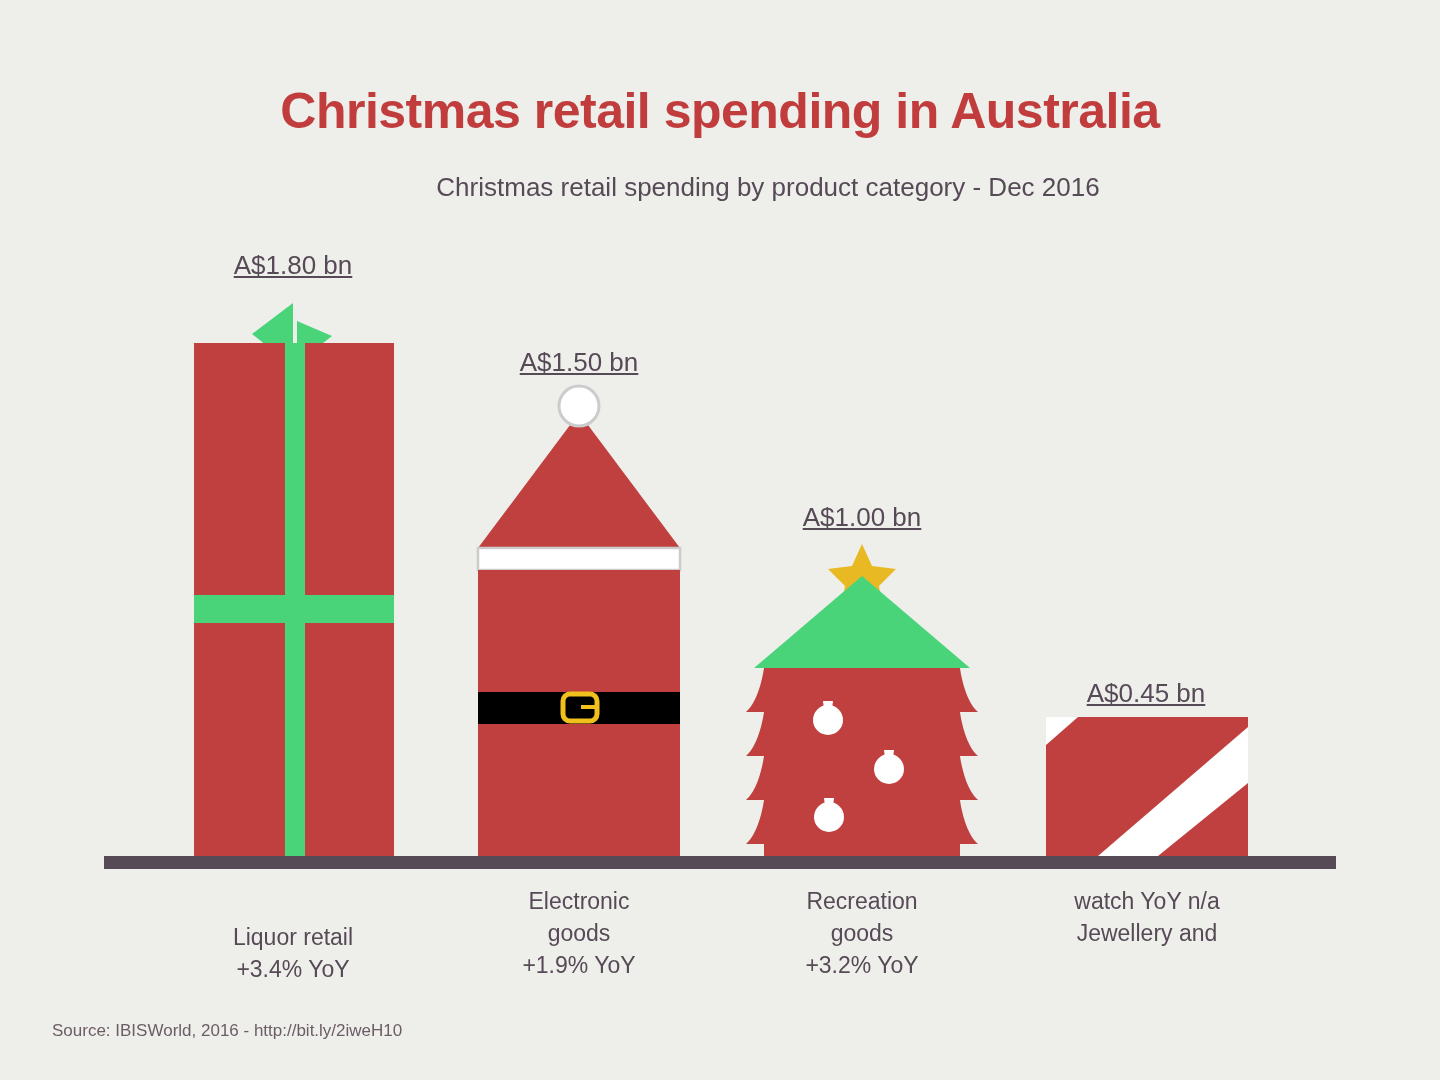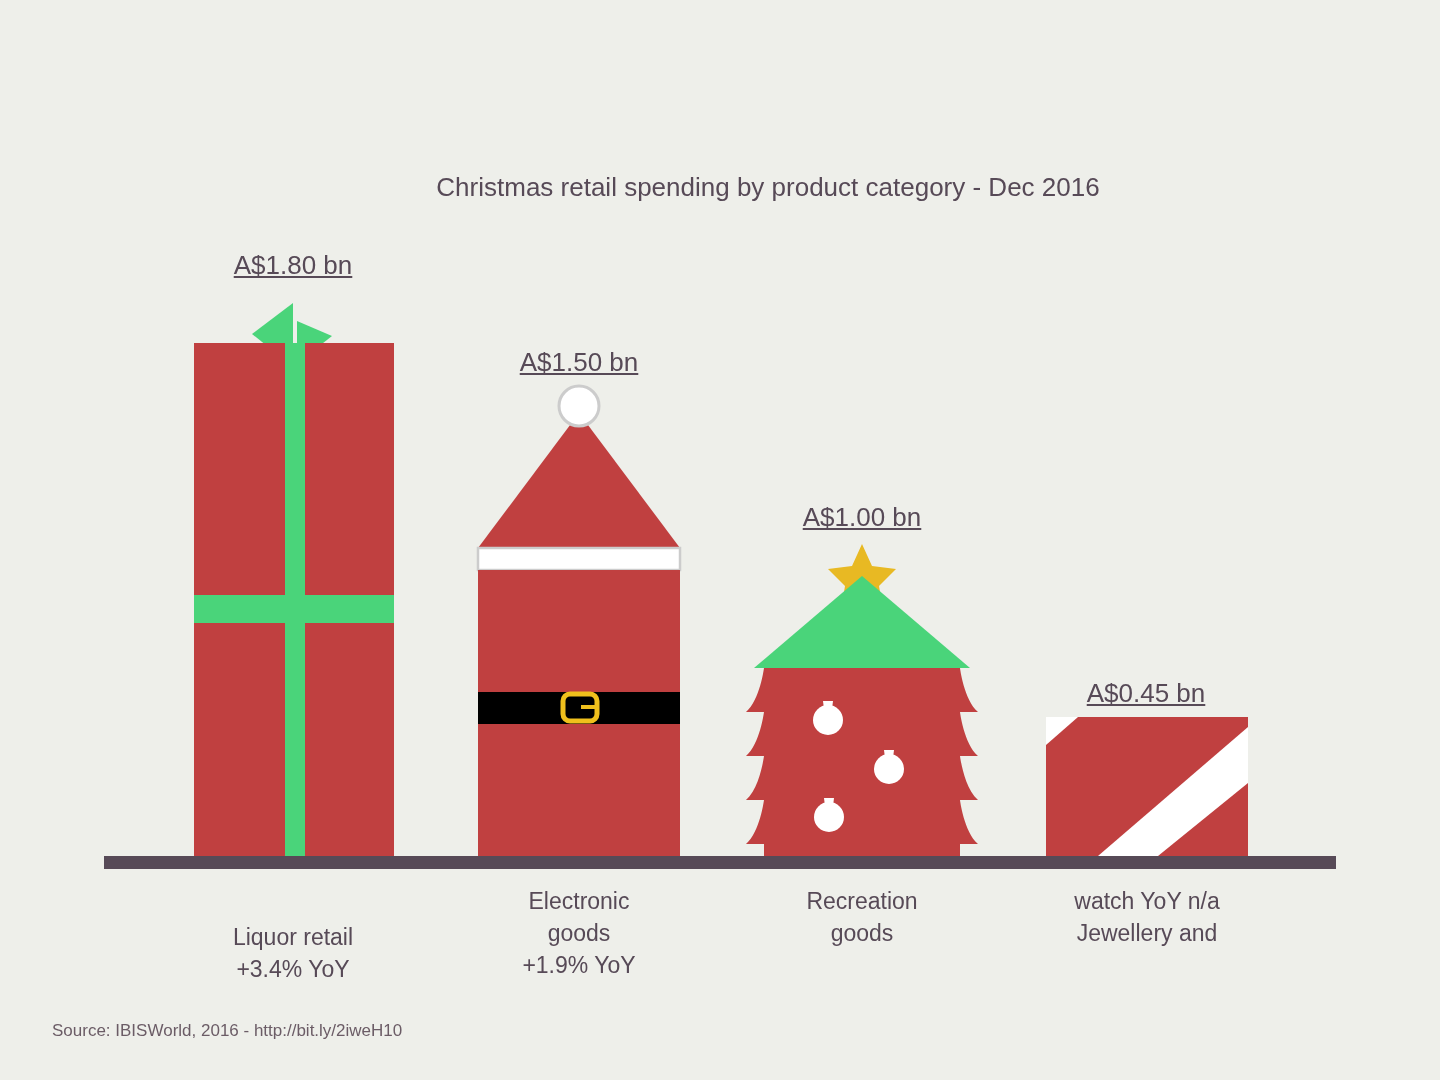--- a/index.html
+++ b/index.html
@@ -78,20 +78,21 @@
     white-space: nowrap;
   }
   .shape-wrap { position: absolute; }
   svg { display: block; overflow: visible; }
 </style>
 </head>
 <body>
 
 <div class="canvas">
 
+  <div class="title">Christmas retail spending in Australia</div>
   <div class="subtitle">Christmas retail spending by product category - Dec 2016</div>
 
   <div class="group">
     <div class="value-label" style="left:193px; top:250px; width:200px;">A$1.80 bn</div>
 
     <div class="shape-wrap" style="left:194px; top:296px;">
       <svg width="200" height="561" viewBox="0 0 200 561">
 
         <polygon points="99,48 99,7 58,38 88,62" fill="#4ad47a"></polygon>
 
@@ -171,20 +172,21 @@
         <g>
           <polygon points="86,258 96,258 95,266 87,266" fill="#ffffff"></polygon>
           <circle cx="91" cy="277" r="15" fill="#ffffff"></circle>
         </g>
       </svg>
     </div>
 
     <div class="cat-label" style="left:732px; top:885px; width:260px;">
       <div>Recreation</div>
       <div>goods</div>
+      <div>+3.2% YoY</div>
     </div>
   </div>
 
   <div class="group">
     <div class="value-label" style="left:1046px; top:678px; width:200px;">A$0.45 bn</div>
 
     <div class="shape-wrap" style="left:1046px; top:717px;">
       <svg width="202" height="139" viewBox="0 0 202 139">
         <defs>
           <clipPath id="jbox-clip">

